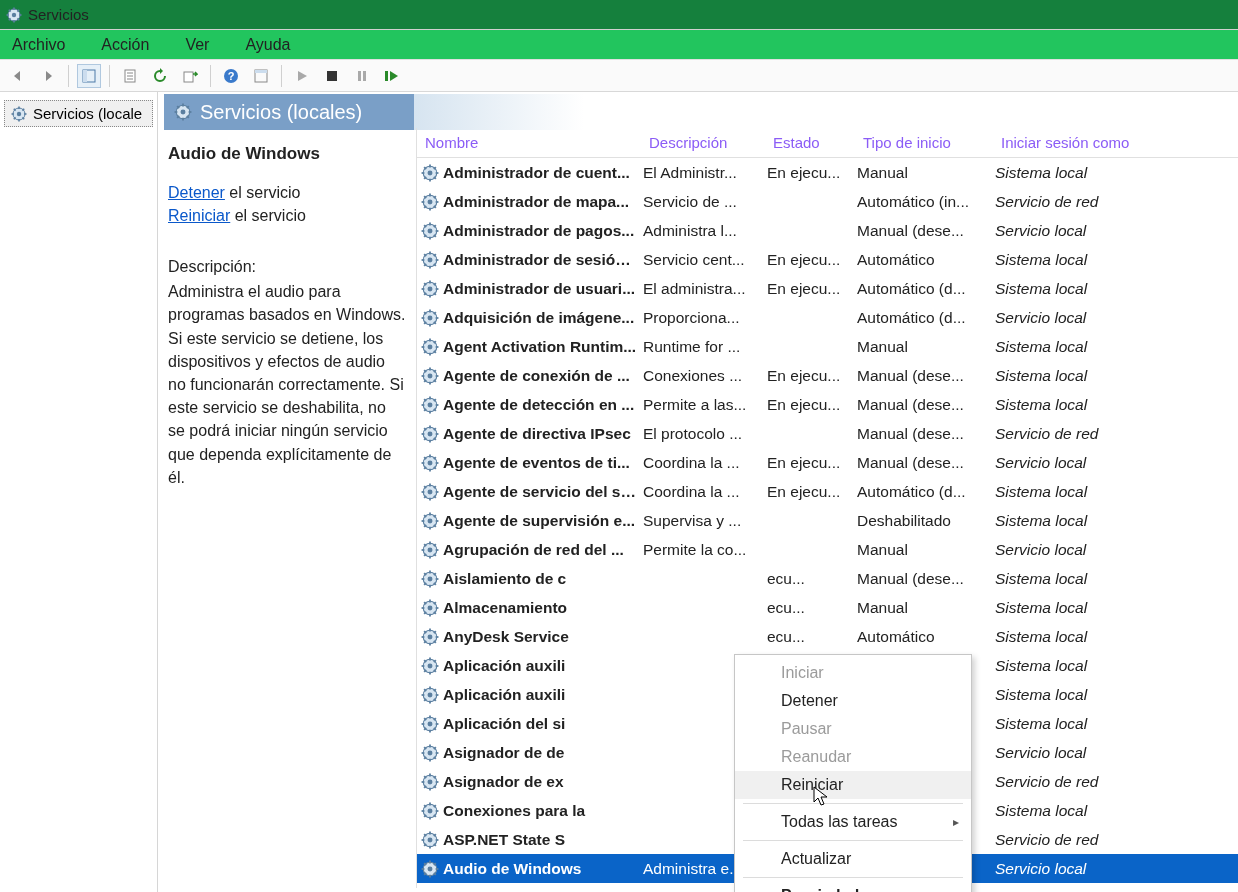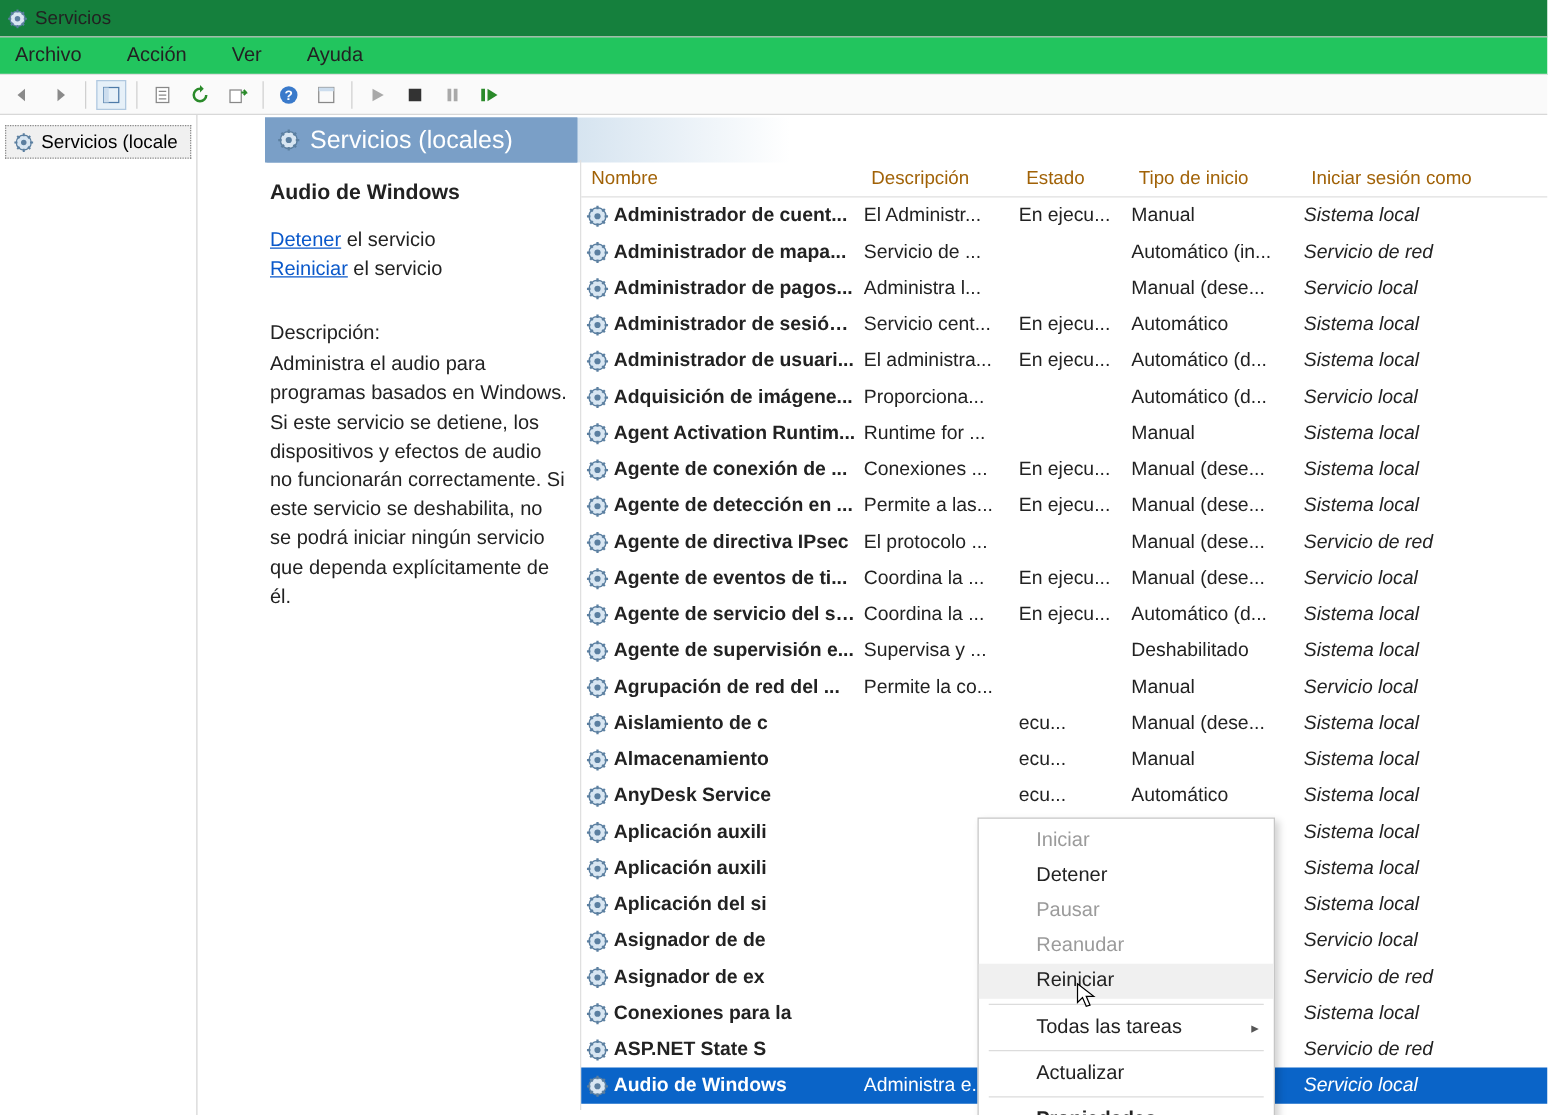--- a/index.html
+++ b/index.html
@@ -10,40 +10,40 @@
 .titlebar .title { font-size: 15px; color: #222; }
 
 .menubar { height: 30px; background: #22c55e; display: flex; align-items: center; padding: 0 6px; gap: 24px; border-bottom: 1px solid #e0e0e0; }
 .menubar .menu-item { font-size: 16px; color: #222; padding: 4px 6px; cursor: default; }
 
 .toolbar { height: 32px; background: #fafafa; display: flex; align-items: center; padding: 0 6px; gap: 6px; border-bottom: 1px solid #d8d8d8; }
 .toolbar .btn { width: 24px; height: 24px; display: flex; align-items: center; justify-content: center; border: 1px solid transparent; }
 .toolbar .btn.framed { border: 1px solid #b0c8df; background: #e6f0f8; }
 .toolbar .sep { width: 1px; height: 22px; background: #d0d0d0; margin: 0 2px; }
 
-.content { display: flex; height: calc(100% - 92px); gap: 48px; }
+.content { display: flex; height: calc(100% - 92px); }
 .tree { width: 158px; border-right: 1px solid #d6d6d6; background: #fff; padding-top: 6px; }
 .tree-item { display: flex; align-items: center; gap: 6px; padding: 4px 6px; background: #f0f0f0; border: 1px dotted #888; margin: 2px 4px; font-size: 15px; }
 
 .main { flex: 1; position: relative; }
 .header-band { height: 36px; background: #7a9fc7; display: flex; align-items: center; padding: 0 10px; gap: 8px; color: #fff; width: 250px; margin-left: 6px; border-bottom-left-radius: 2px; position: relative; top: 2px; }
 .header-band-wrap { position: relative; }
 .header-band-bg { position: absolute; top: 2px; left: 6px; right: 0; height: 36px; background: linear-gradient(to right, #7a9fc7 0, #7a9fc7 250px, #d6e4f0 250px, #fff 420px); z-index: 0; }
 .header-band .svc-icon { width: 18px; height: 18px; }
 .header-band .label { font-size: 20px; color: #fff; }
 
 .split { display: flex; height: calc(100% - 40px); }
 .detail { width: 258px; padding: 14px 10px 10px 10px; font-size: 16px; color: #222; line-height: 1.45; }
 .detail h3 { font-size: 17px; font-weight: 700; margin-bottom: 14px; }
 .detail a { color: #0a58ca; text-decoration: underline; }
 .detail .desc-label { margin-top: 28px; margin-bottom: 2px; }
 .detail .desc-text { }
 
 .listwrap { flex: 1; position: relative; border-left: 1px solid #e0e0e0; }
-.list-header { display: flex; height: 30px; align-items: center; border-bottom: 1px solid #e0e0e0; font-size: 15px; color: #a16207; }
+.list-header { display: flex; height: 30px; align-items: center; border-bottom: 1px solid #e0e0e0; font-size: 15px; color: #8b5cf6; }
 .list-header .col { padding-left: 8px; }
 .col-n { width: 224px; }
 .col-d { width: 124px; }
 .col-e { width: 90px; }
 .col-t { width: 138px; }
 .col-l { width: 180px; }
 
 .rows { }
 .row { display: flex; align-items: center; height: 29px; font-size: 15.5px; color: #222; padding-left: 4px; white-space: nowrap; overflow: hidden; }
 .row.selected { background: #0a64c8; color: #fff; }

